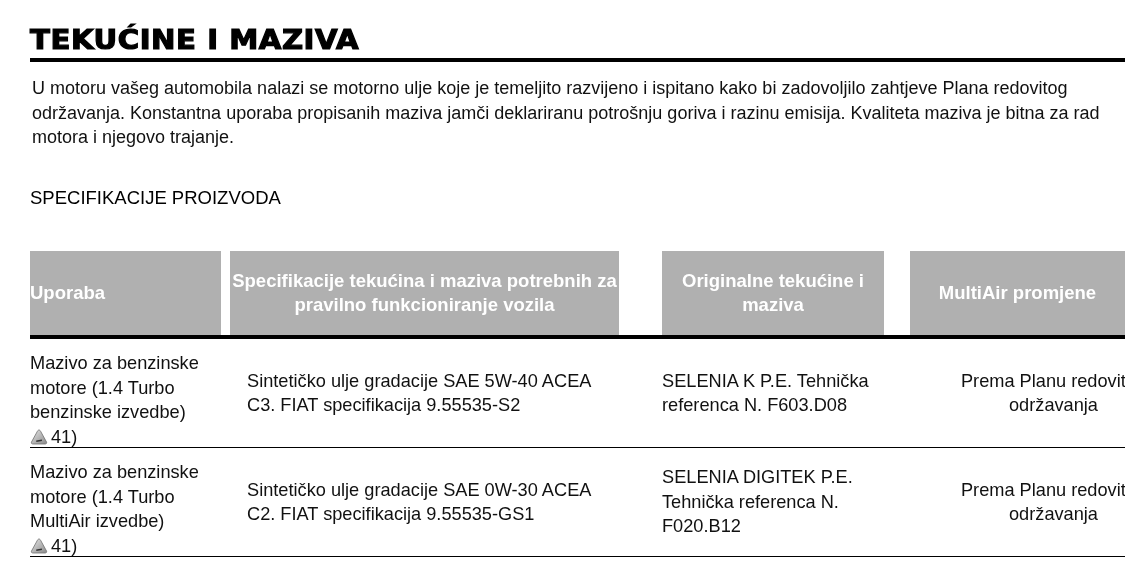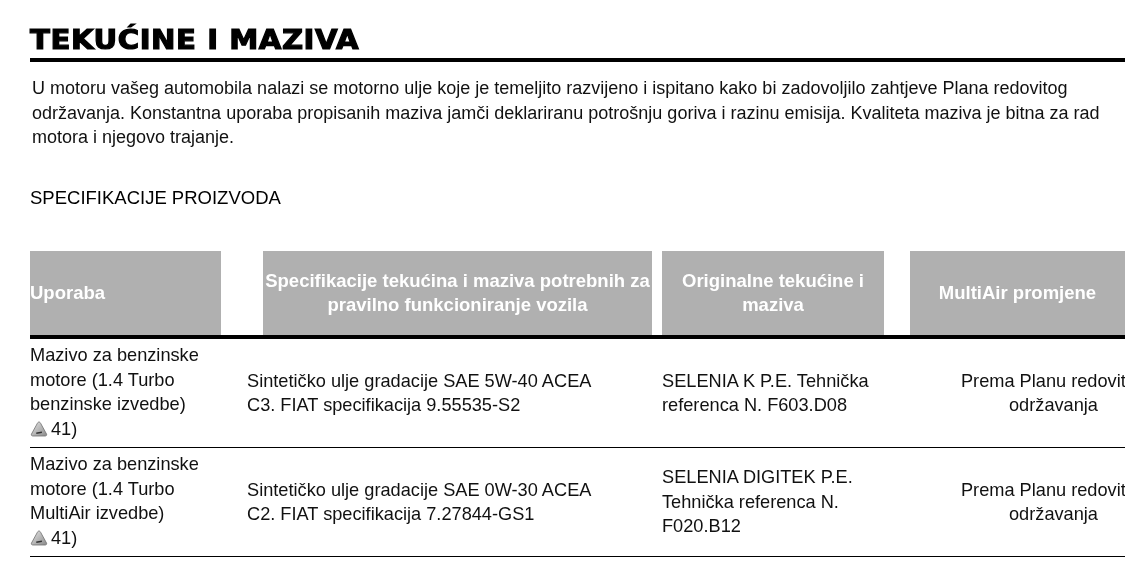--- a/index.html
+++ b/index.html
@@ -77,21 +77,21 @@
       font-weight: bold;
       font-size: 18.5px;
       line-height: 24.5px;
       display: flex;
       align-items: center;
       justify-content: center;
       text-align: center;
       box-sizing: border-box;
     }
     .th.c1 { left: 0; width: 191px; justify-content: flex-start; text-align: left; }
-    .th.c2 { left: 233px; width: 389px; text-align: center; }
+    .th.c2 { left: 200px; width: 389px; text-align: center; }
     .th.c3 { left: 632px; width: 222px; }
     .th.c4 { left: 880px; width: 215px; }
     .head-rule {
       position: absolute;
       left: 0;
       top: 84px;
       width: 1095px;
       height: 4px;
       background: #000;
     }
@@ -112,21 +112,21 @@
       position: absolute;
       top: 0;
       bottom: 0;
       font-size: 18.2px;
       line-height: 24.5px;
       color: #111;
       display: flex;
       align-items: center;
       box-sizing: border-box;
     }
-    .td.c1 { left: 0; width: 200px; align-items: flex-start; padding-top: 4px; }
+    .td.c1 { left: 0; width: 200px; align-items: flex-start; padding-top: 12px; }
     .td.c2 { left: 217px; width: 410px; }
     .td.c3 { left: 632px; width: 240px; }
     .td.c4 { left: 916px; width: 215px; justify-content: center; text-align: center; }
     .cell-text { display: block; white-space: pre-line; }
     .ref-line { display: flex; align-items: center; gap: 3px; }
     .ref-icon {
       display: inline-block;
       width: 18px;
       height: 16px;
       position: relative;
@@ -207,21 +207,21 @@
                 <path d="M9 1 C10 1 10.5 2 11 3 L16.5 13 C17 14.2 16.3 15 15 15 L3 15 C1.7 15 1 14.2 1.5 13 L7 3 C7.5 2 8 1 9 1 Z" fill="url(#g2)" stroke="#6e6e6e" stroke-width="0.8"></path>
                 <path d="M6.2 11.5 L11.8 10.5 L12 12 L6.4 13 Z" fill="#333"></path>
               </svg>
             </span>
             <span>41)</span>
           </span>
         </div>
       </div>
       <div class="td c2">
         <span class="cell-text">Sintetičko ulje gradacije SAE 0W-30 ACEA
-C2. FIAT specifikacija 7.27844-GS1</span>
+C2. FIAT specifikacija 9.55535-GS1</span>
       </div>
       <div class="td c3">
         <span class="cell-text">SELENIA DIGITEK P.E.
 Tehnička referenca N.
 F020.B12</span>
       </div>
       <div class="td c4">
         <span class="cell-text">Prema Planu redovitog održavanja</span>
       </div>
     </div>

